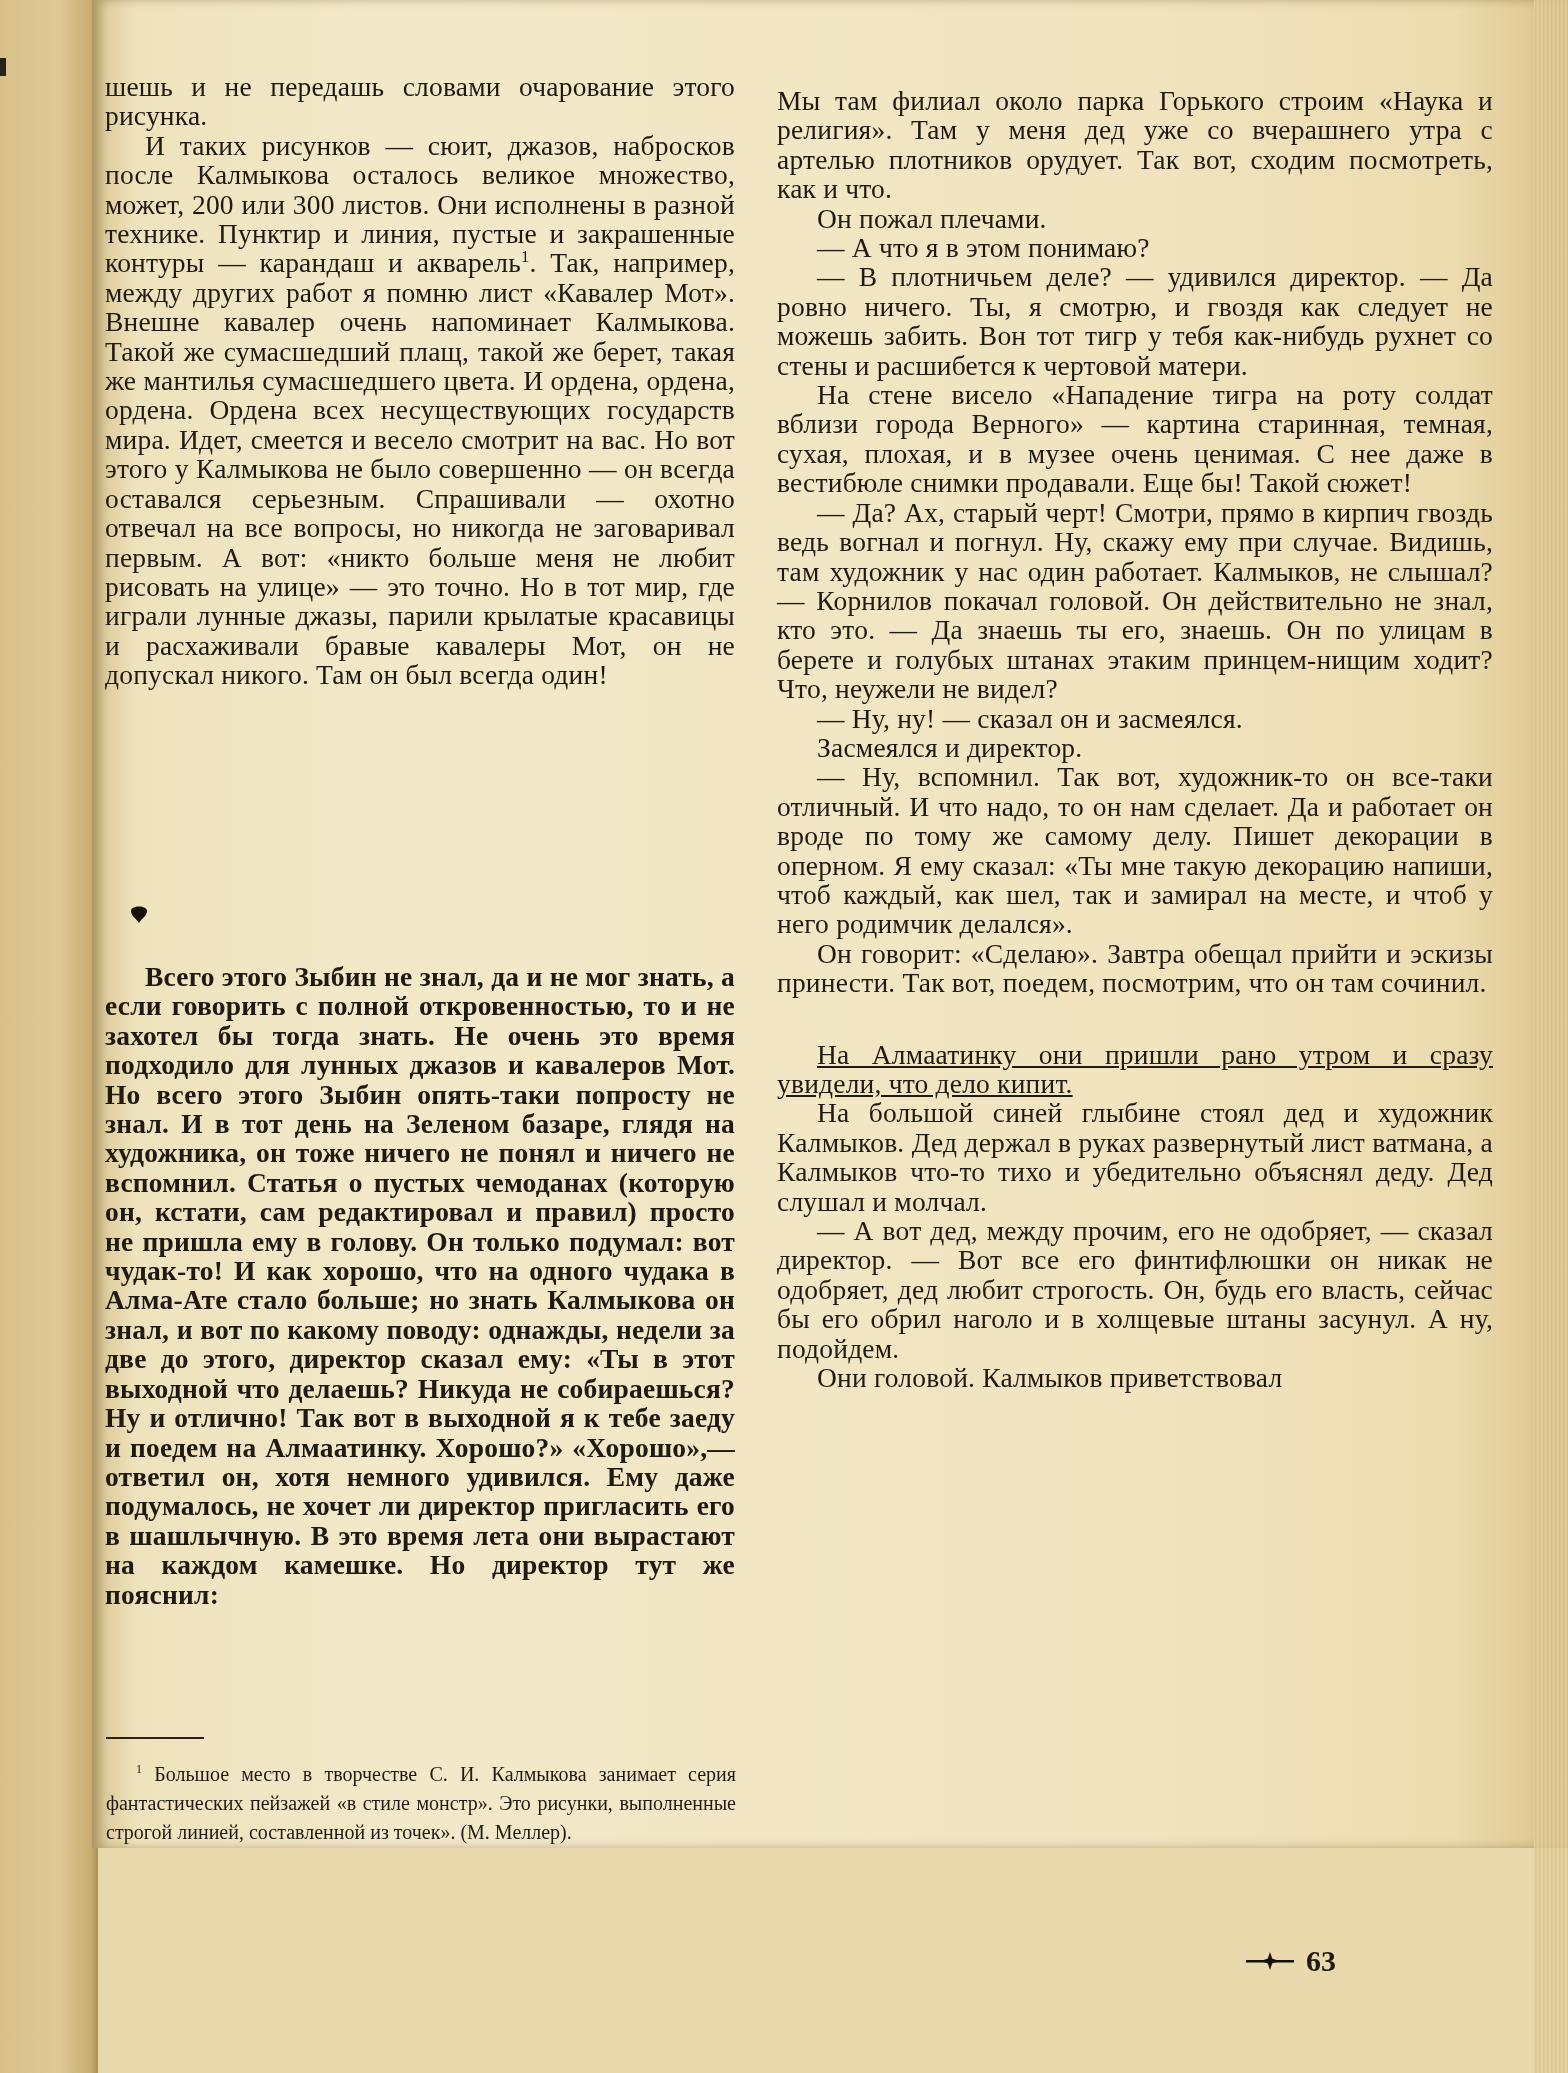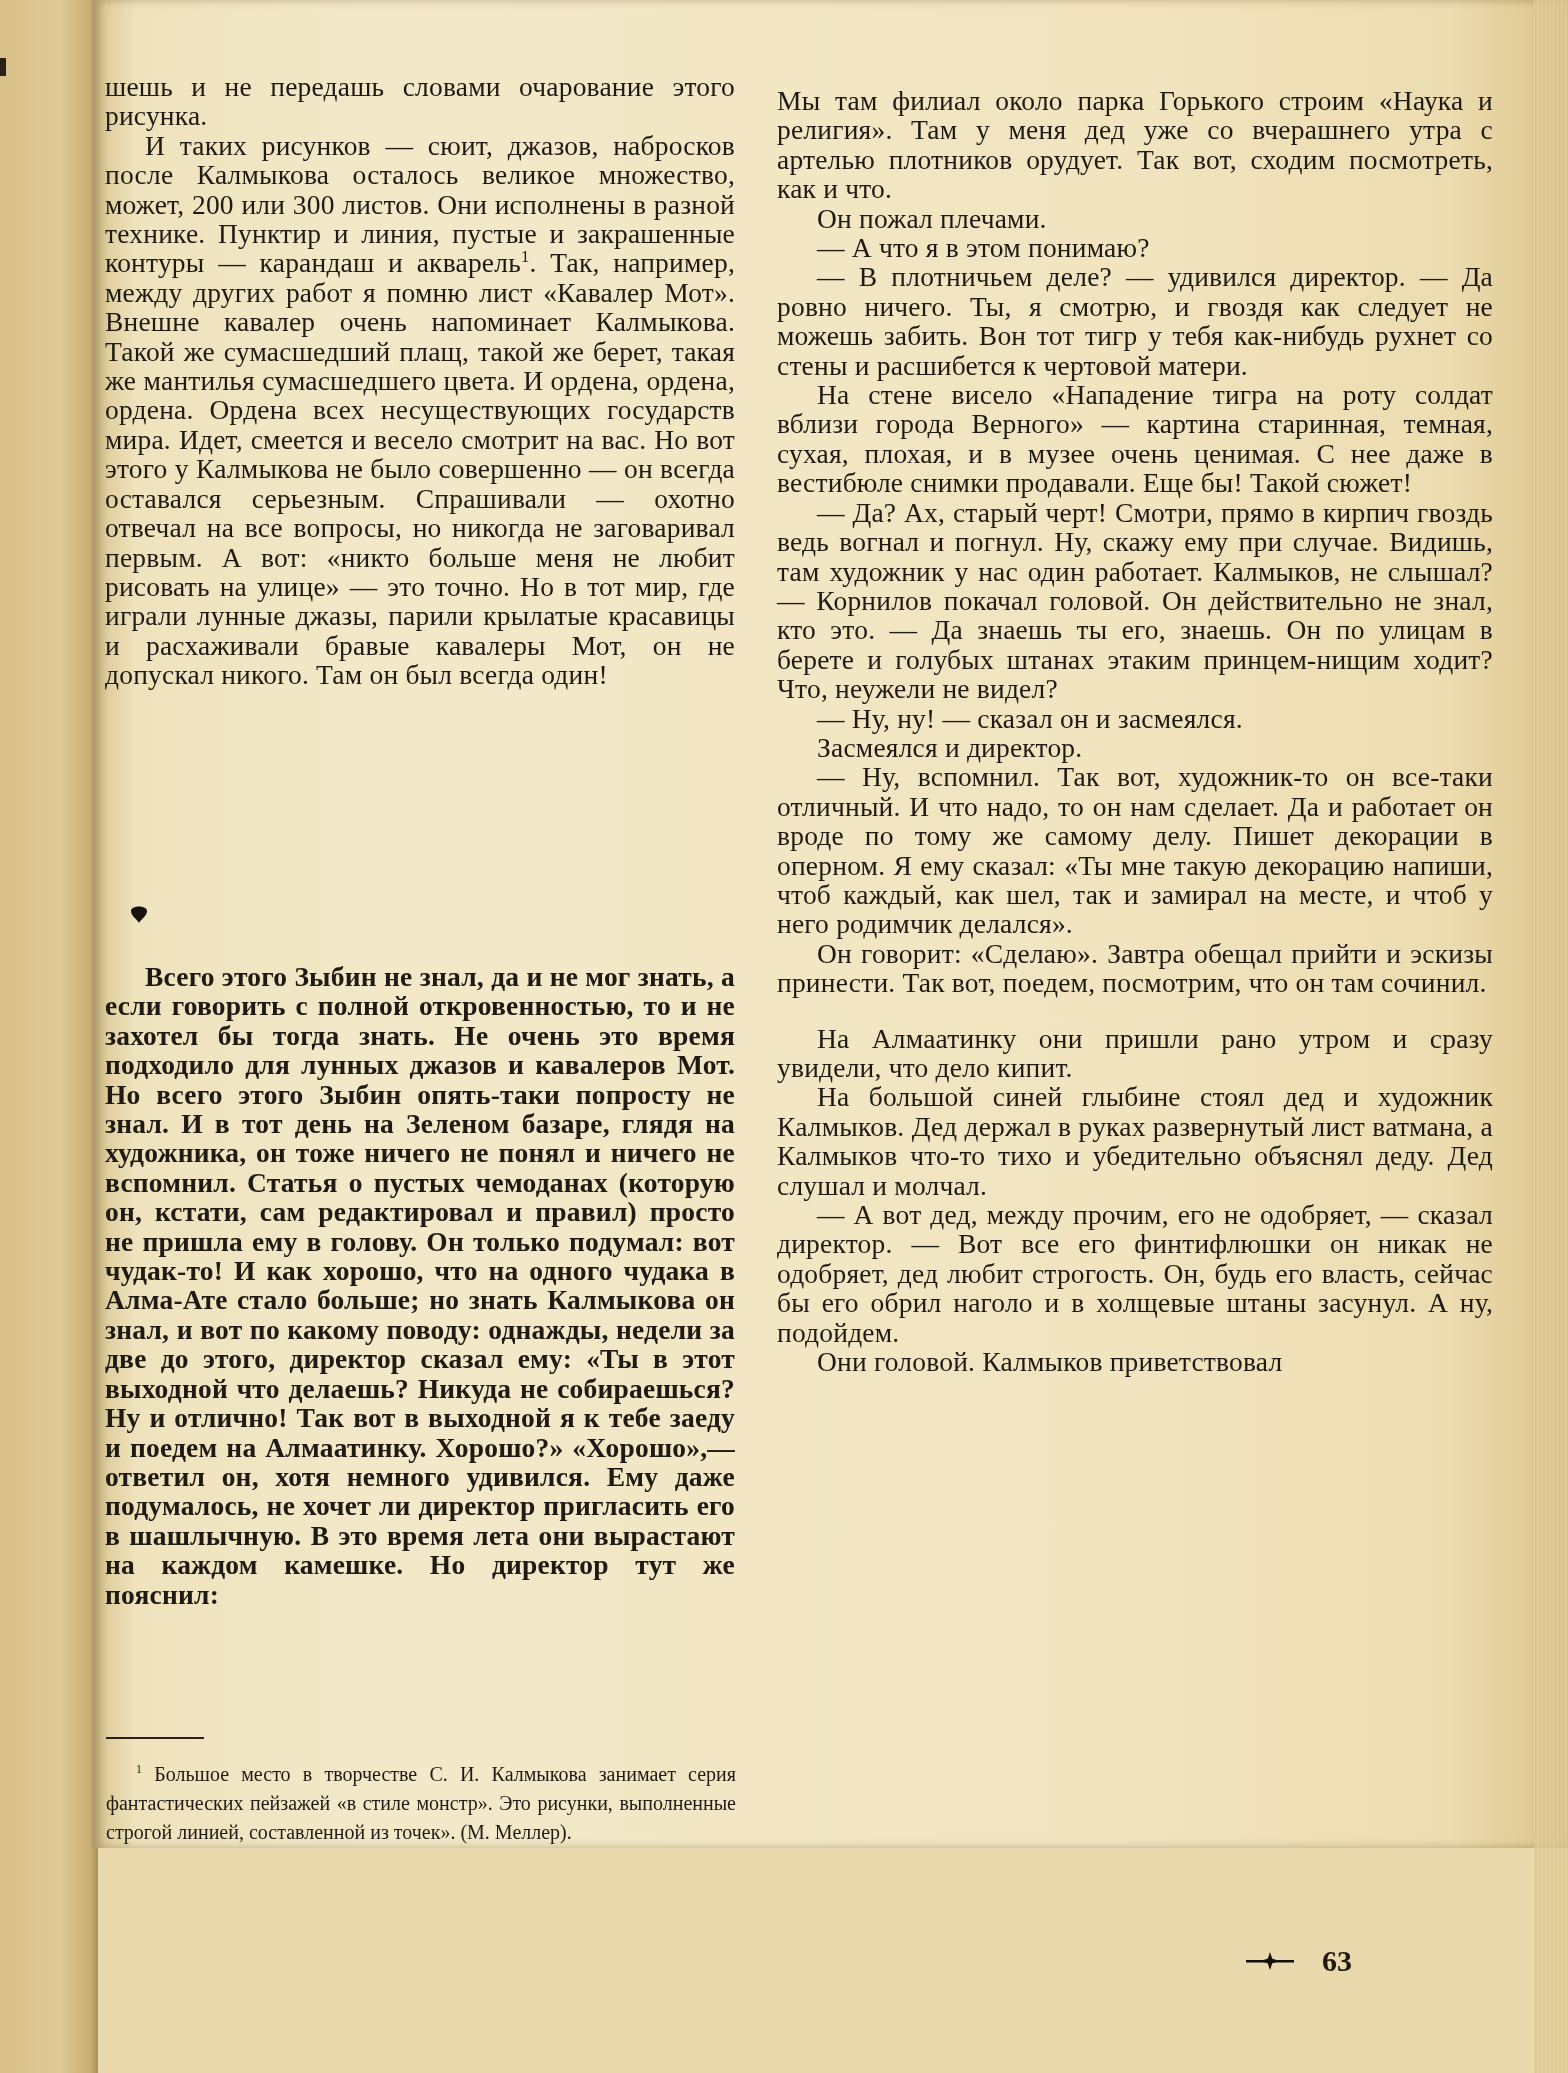--- a/index.html
+++ b/index.html
@@ -27,36 +27,36 @@
       opacity: 0.8;
     }
     .col {
       position: absolute; font-size: 27.5px; line-height: 29.4px; text-align: justify;
       letter-spacing: 0.2px;
     }
     .col-left { left: 13px; top: 72px; width: 630px; }
     .col-right { left: 685px; top: 86px; width: 716px; }
     .col p { margin: 0; }
     .col p.ind { text-indent: 40px; }
-    .col p.gap-before { margin-top: 26px; }
+    .col p.gap-before { margin-top: 42px; text-decoration: underline; }
     .section-mark {
       position: absolute; left: 36px; top: 902px; width: 22px; height: 22px;
     }
     .col-left-2 { left: 13px; top: 962px; width: 630px; font-weight: bold; }
     .footnote-rule {
       position: absolute; left: 14px; top: 1737px; width: 98px; height: 2px; background: #2a221a;
     }
     .footnote {
       position: absolute; left: 14px; top: 1760px; width: 630px;
       font-size: 20px; line-height: 29px; text-align: justify;
     }
     .footnote p { margin: 0; text-indent: 30px; }
     sup { font-size: 60%; vertical-align: super; line-height: 0; }
     .page-number {
-      position: absolute; left: 1154px; top: 1944px; display: flex; align-items: center; gap: 28px;
+      position: absolute; left: 1154px; top: 1944px; display: flex; align-items: center; gap: 12px;
       font-size: 30px; font-weight: bold;
     }
     .ornament { width: 48px; height: 20px; display: inline-block; }
   </style>
 </head>
 <body>
 
 <div class="prev-page">
   <div class="mark" style="top:58px"></div>
 </div>

